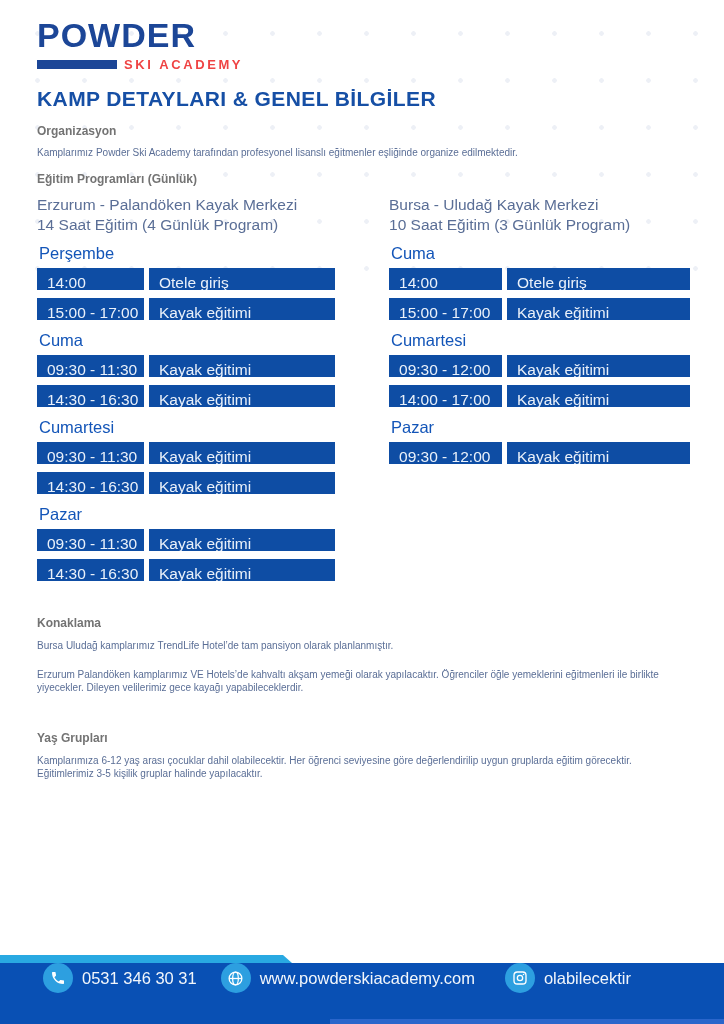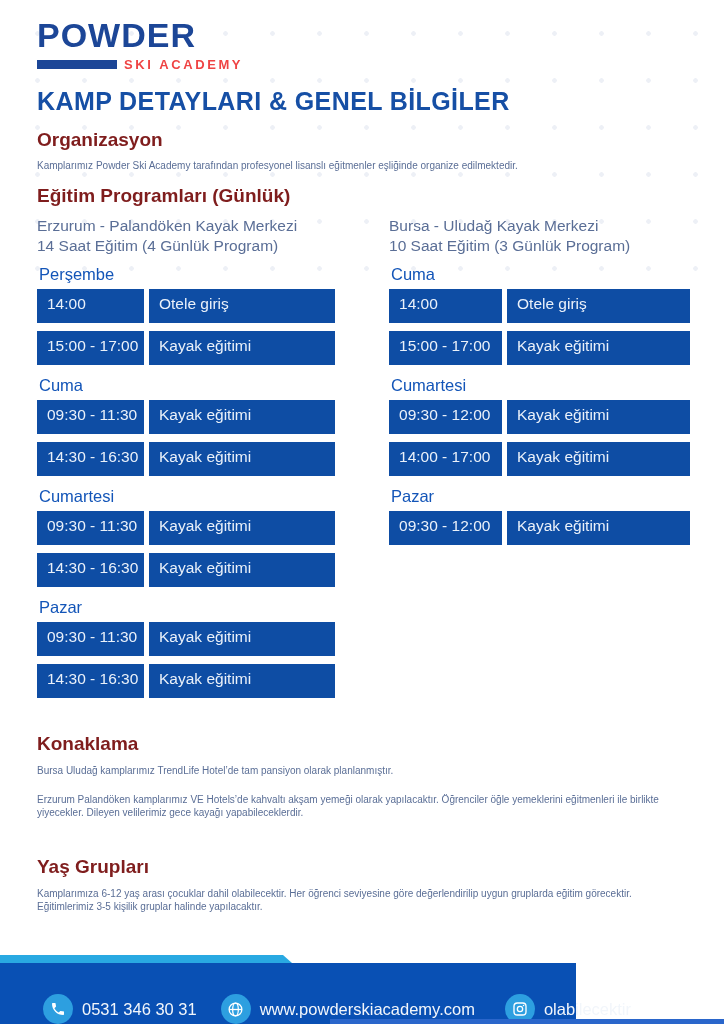--- a/index.html
+++ b/index.html
@@ -19,40 +19,40 @@
     pointer-events:none;
   }
   .content{position:relative;padding:18px 34px 0 37px;}
 
   
   .brand{font-size:34px;font-weight:800;letter-spacing:1px;color:#1c4697;line-height:1;}
   .logo-underline{display:flex;align-items:center;margin-top:5px;}
   .logo-bar{width:80px;height:9px;background:#1c4697;margin-right:7px;}
   .tagline{font-size:13px;font-weight:700;letter-spacing:2.6px;color:#ef4444;}
 
-  .page-title{margin-top:15px;font-size:25px;font-weight:800;letter-spacing:.4px;color:#164fa5;}
-
-  .sec-heading{font-size:19px;font-weight:700;color:#7f1d1d;}
+  .page-title{margin-top:15px;font-size:21px;font-weight:800;letter-spacing:.4px;color:#164fa5;}
+
+  .sec-heading{font-size:12px;font-weight:700;color:#737373;}
   .body-text{font-size:10px;line-height:1.32;color:#5a6e96;}
 
   .org-heading{margin-top:13px;}
   .org-body{margin-top:8px;max-width:620px;}
   .prog-heading{margin-top:13px;}
 
   
   .columns{display:flex;margin-top:9px;}
   .col{width:300px;}
   .col.right{margin-left:54px;width:303px;}
   .location{font-size:15.5px;line-height:1.25;color:#5a6e96;}
   .day-block{margin-top:7px;}
   .day-name{font-size:16.5px;font-weight:400;color:#1355b8;padding:3px 0 5px 2px;}
   .sched-row{display:flex;margin-bottom:8px;}
   .cell{
     background:#0e4da4;color:#eaf1fa;
-    height:34px;line-height:30px;
+    height:22px;line-height:30px;
     font-size:15.5px;
     padding-left:10px;box-sizing:border-box;
     white-space:nowrap;overflow:hidden;
   }
   .cell.time{width:107px;}
   .col.right .cell.time{width:113px;}
   .cell.activity{flex:1;margin-left:5px;}
 
   .konaklama-heading{margin-top:27px;}
   .konaklama-p1{margin-top:9px;max-width:600px;}
@@ -60,23 +60,23 @@
   .yas-heading{margin-top:36px;}
   .yas-body{margin-top:9px;max-width:660px;}
 
   
   .footer-accent{
     position:absolute;left:0;bottom:61px;width:292px;height:8px;
     background:#29a9e2;
     clip-path:polygon(0 0, calc(100% - 9px) 0, 100% 100%, 0 100%);
   }
   .footer-bar{
-    position:absolute;left:0;bottom:0;width:576px;height:61px;
+    position:absolute;left:0;bottom:0;width:724px;height:61px;
     background:#0950b4;
-    display:flex;align-items:flex-end;
+    display:flex;align-items:flex-start;
     padding-left:43px;box-sizing:border-box;
   }
   .footer-bottom-strip{
     position:absolute;right:0;bottom:0;width:394px;height:5px;
     background:#2a66cb;
   }
   .contact{display:flex;align-items:center;}
   .contact .icon-circle{
     width:30px;height:30px;border-radius:50%;
     background:#2d9fe0;

